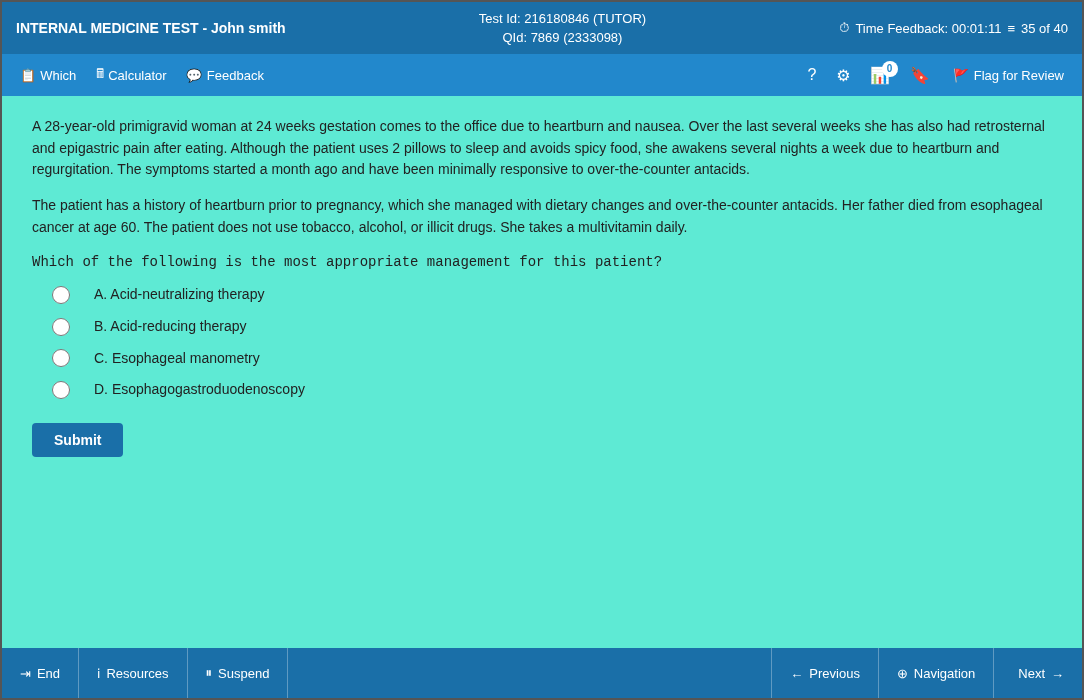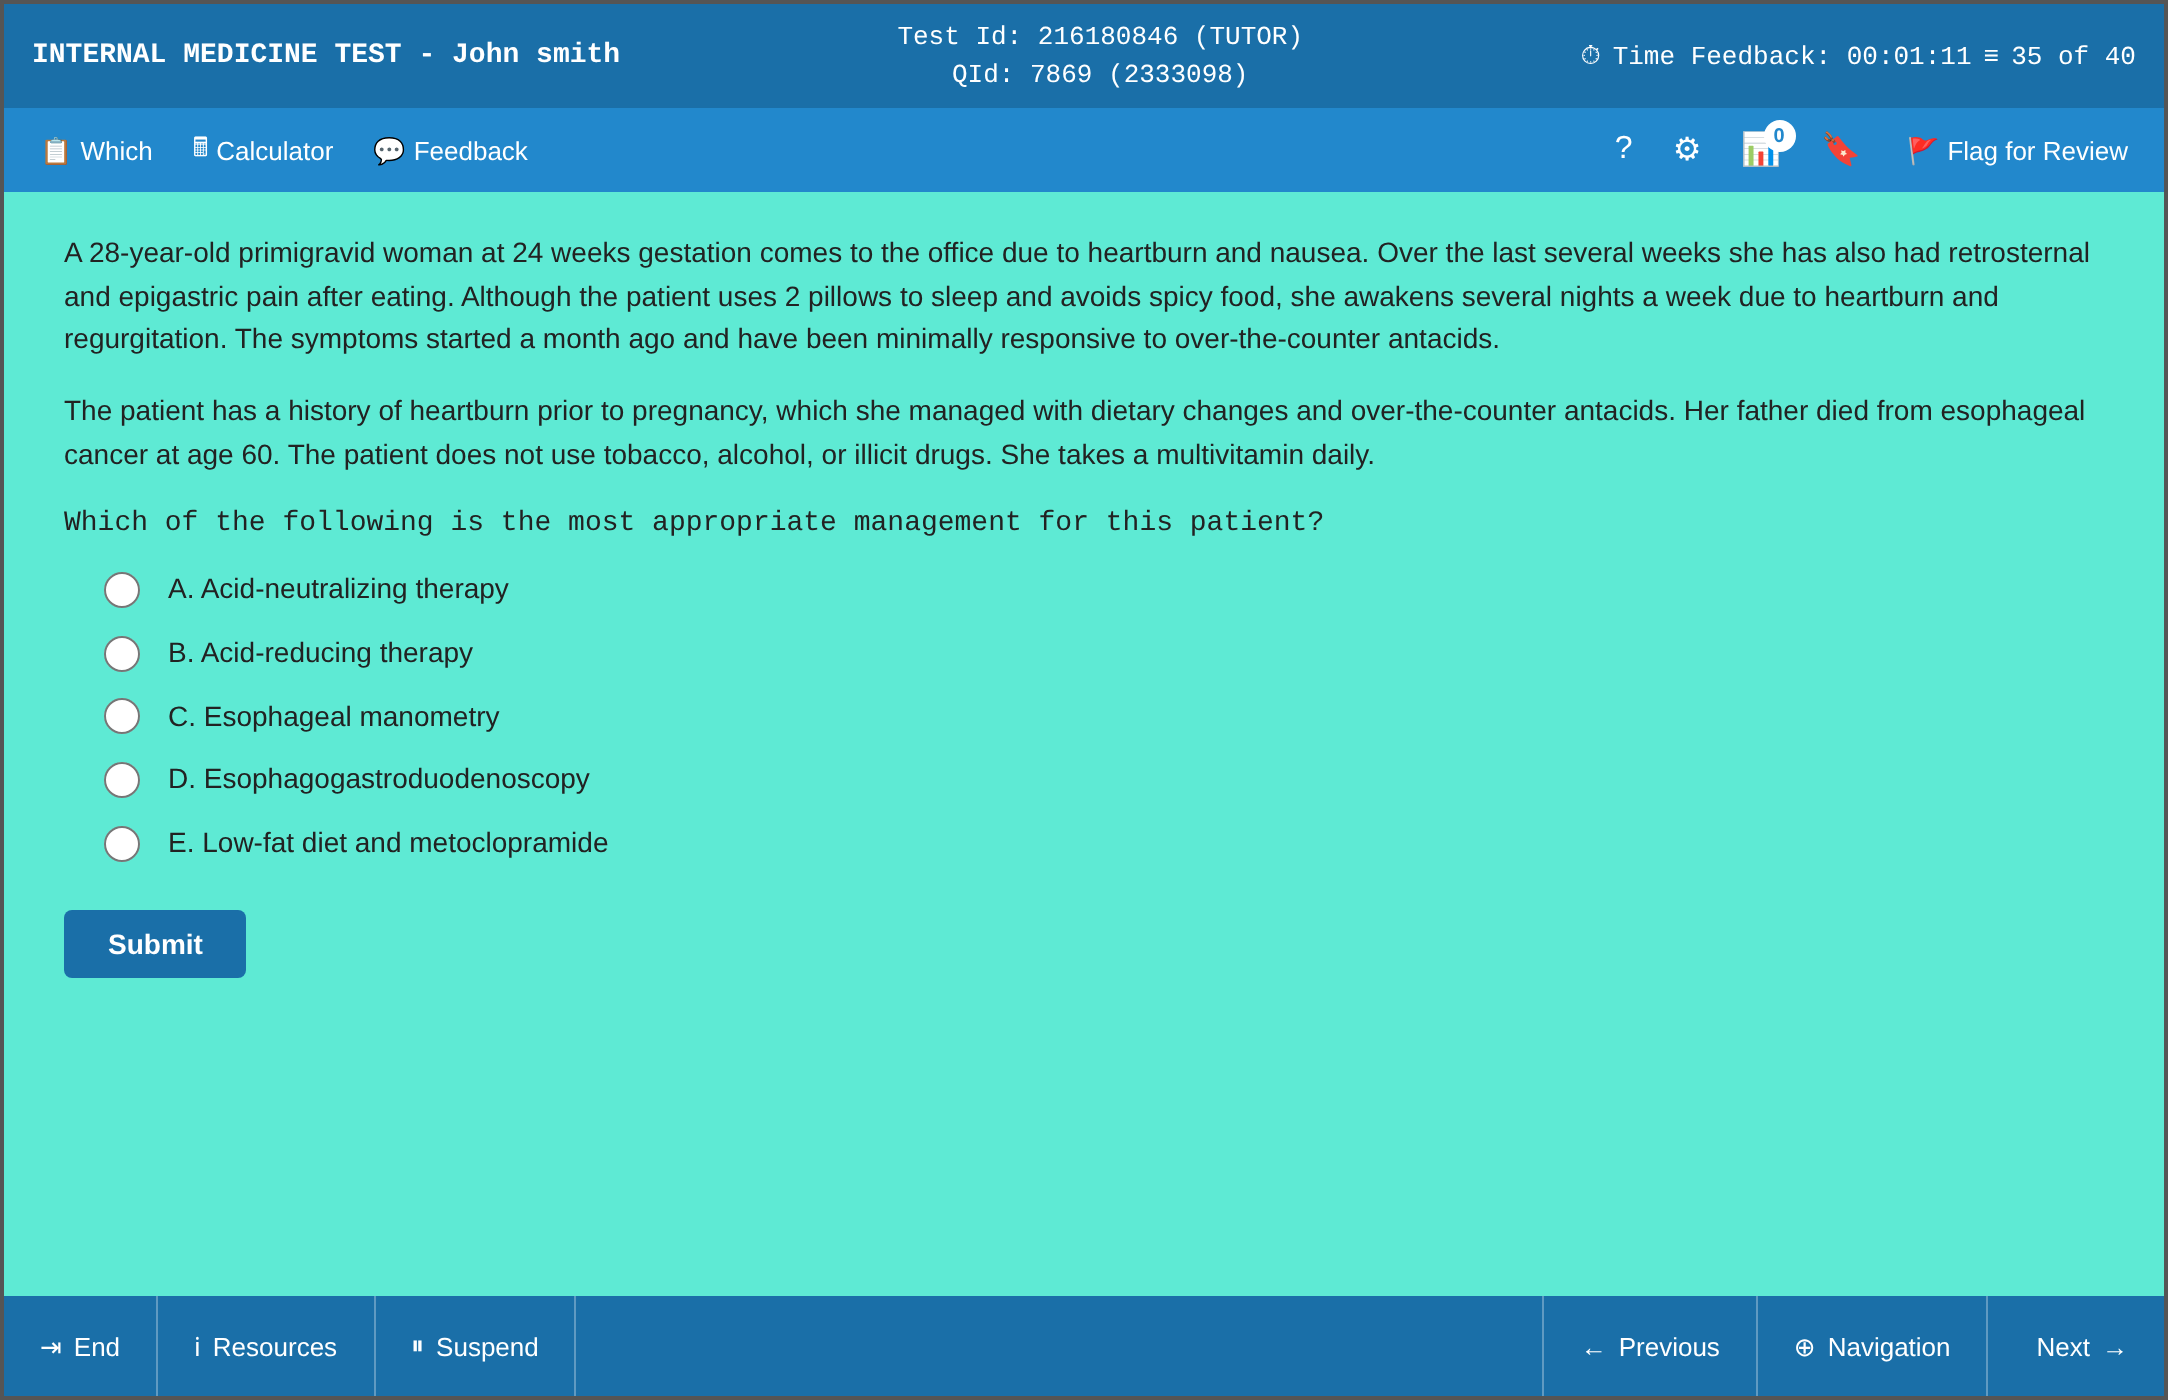--- a/index.html
+++ b/index.html
@@ -20,21 +20,20 @@
     }
     
     .title-bar {
       background: #1a6fa8;
       color: white;
       display: flex;
       align-items: center;
       justify-content: space-between;
       padding: 6px 14px;
       min-height: 52px;
-      font-family: Liberation Mono, monospace;
     }
     .title-bar-left {
       font-weight: bold;
       font-size: 14px;
     }
     .title-bar-center {
       text-align: center;
       font-size: 13px;
       line-height: 1.5;
     }
@@ -133,21 +132,21 @@
     .answer-options {
       margin-top: 10px;
       display: flex;
       flex-direction: column;
       gap: 10px;
       margin-left: 20px;
     }
     .answer-option {
       display: flex;
       align-items: center;
-      gap: 14px;
+      gap: 24px;
       font-size: 14px;
       cursor: pointer;
     }
     .answer-option input[type="radio"] {
       width: 18px;
       height: 18px;
       cursor: pointer;
       accent-color: #1a6fa8;
     }
     .submit-btn {
@@ -275,24 +274,20 @@
           <span>B.  Acid-reducing therapy</span>
         </label>
         <label class="answer-option">
           <input type="radio" name="answer" value="C" style="">
           <span>C.  Esophageal manometry</span>
         </label>
         <label class="answer-option">
           <input type="radio" name="answer" value="D" style="">
           <span>D.  Esophagogastroduodenoscopy</span>
         </label>
-        <label class="answer-option">
-          <input type="radio" name="answer" value="E" style="">
-          <span>E.  Low-fat diet and metoclopramide</span>
-        </label>
       </div>
 
     <button class="submit-btn">Submit</button>
   </div>
 
   <div class="bottom-bar">
     <div class="bottom-left">
       <button class="bottom-btn">
         <span>⇥</span>
         <span>End</span>

